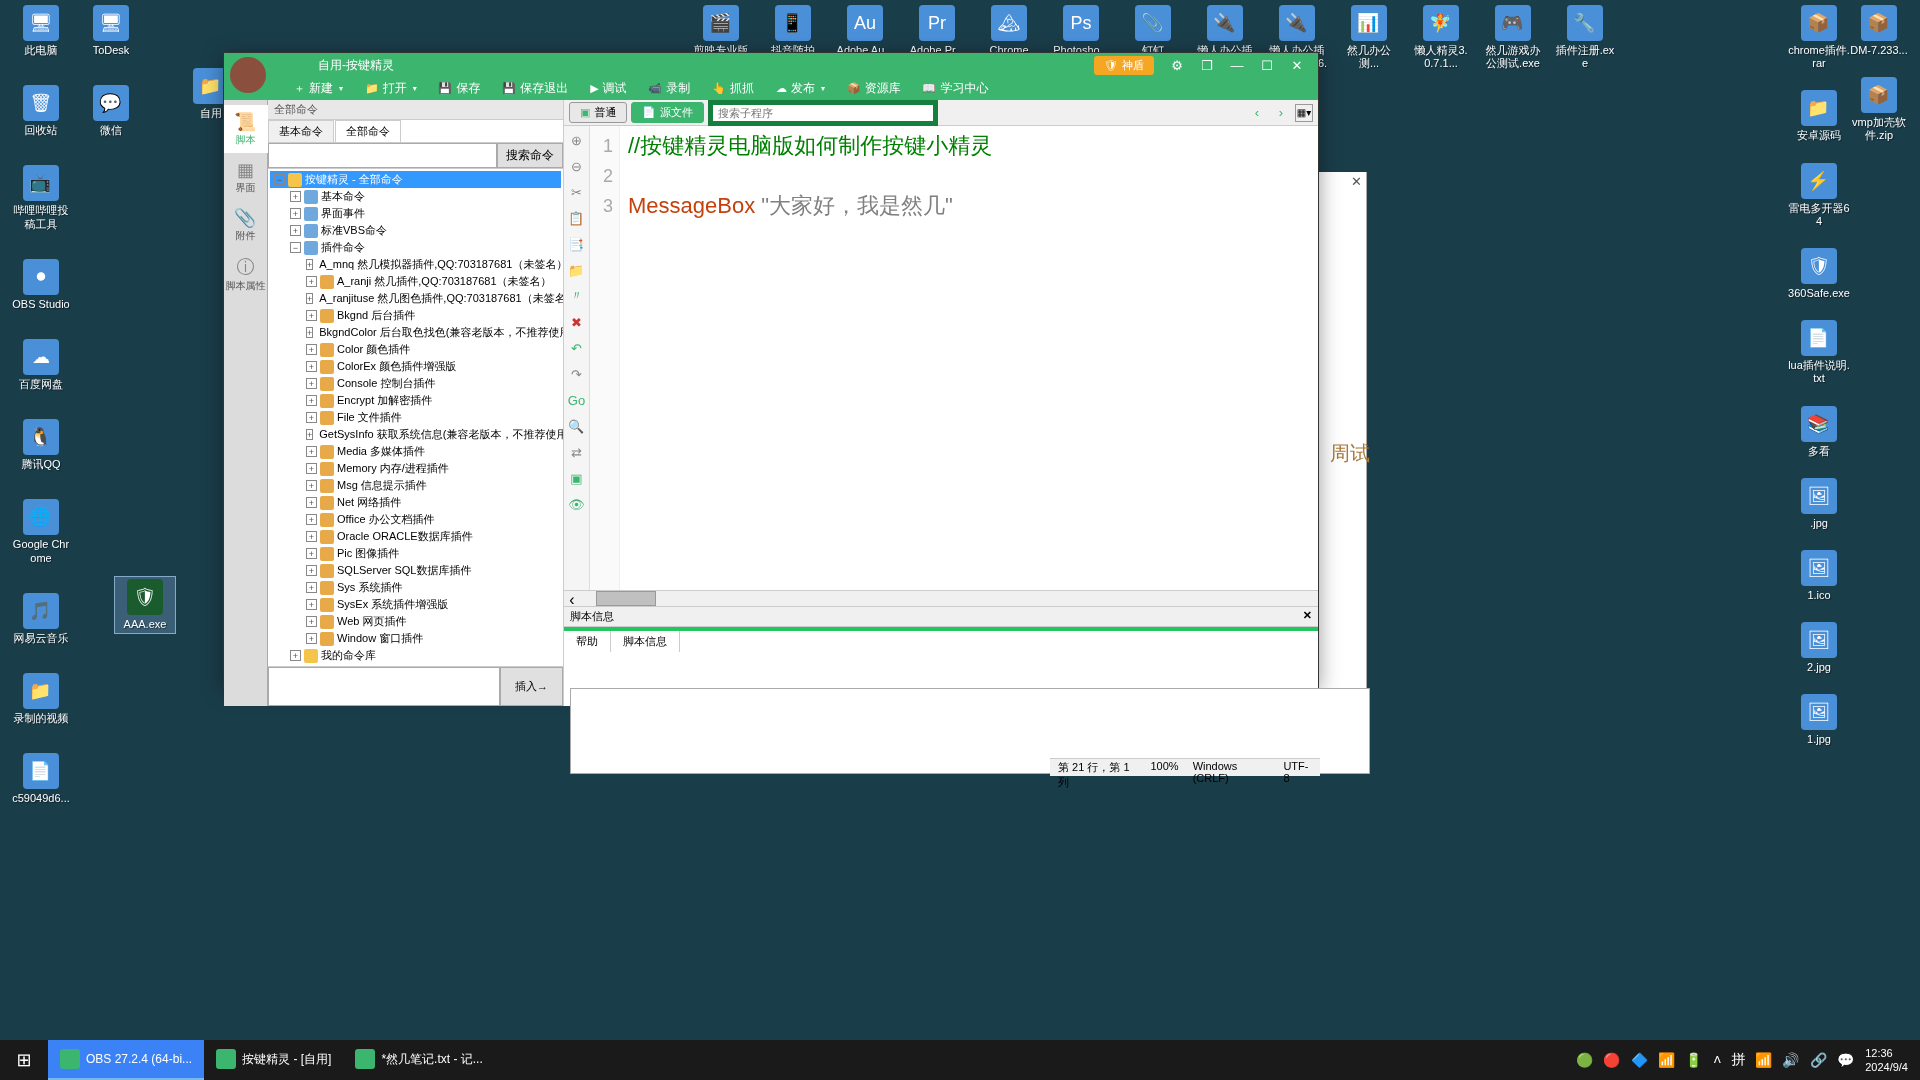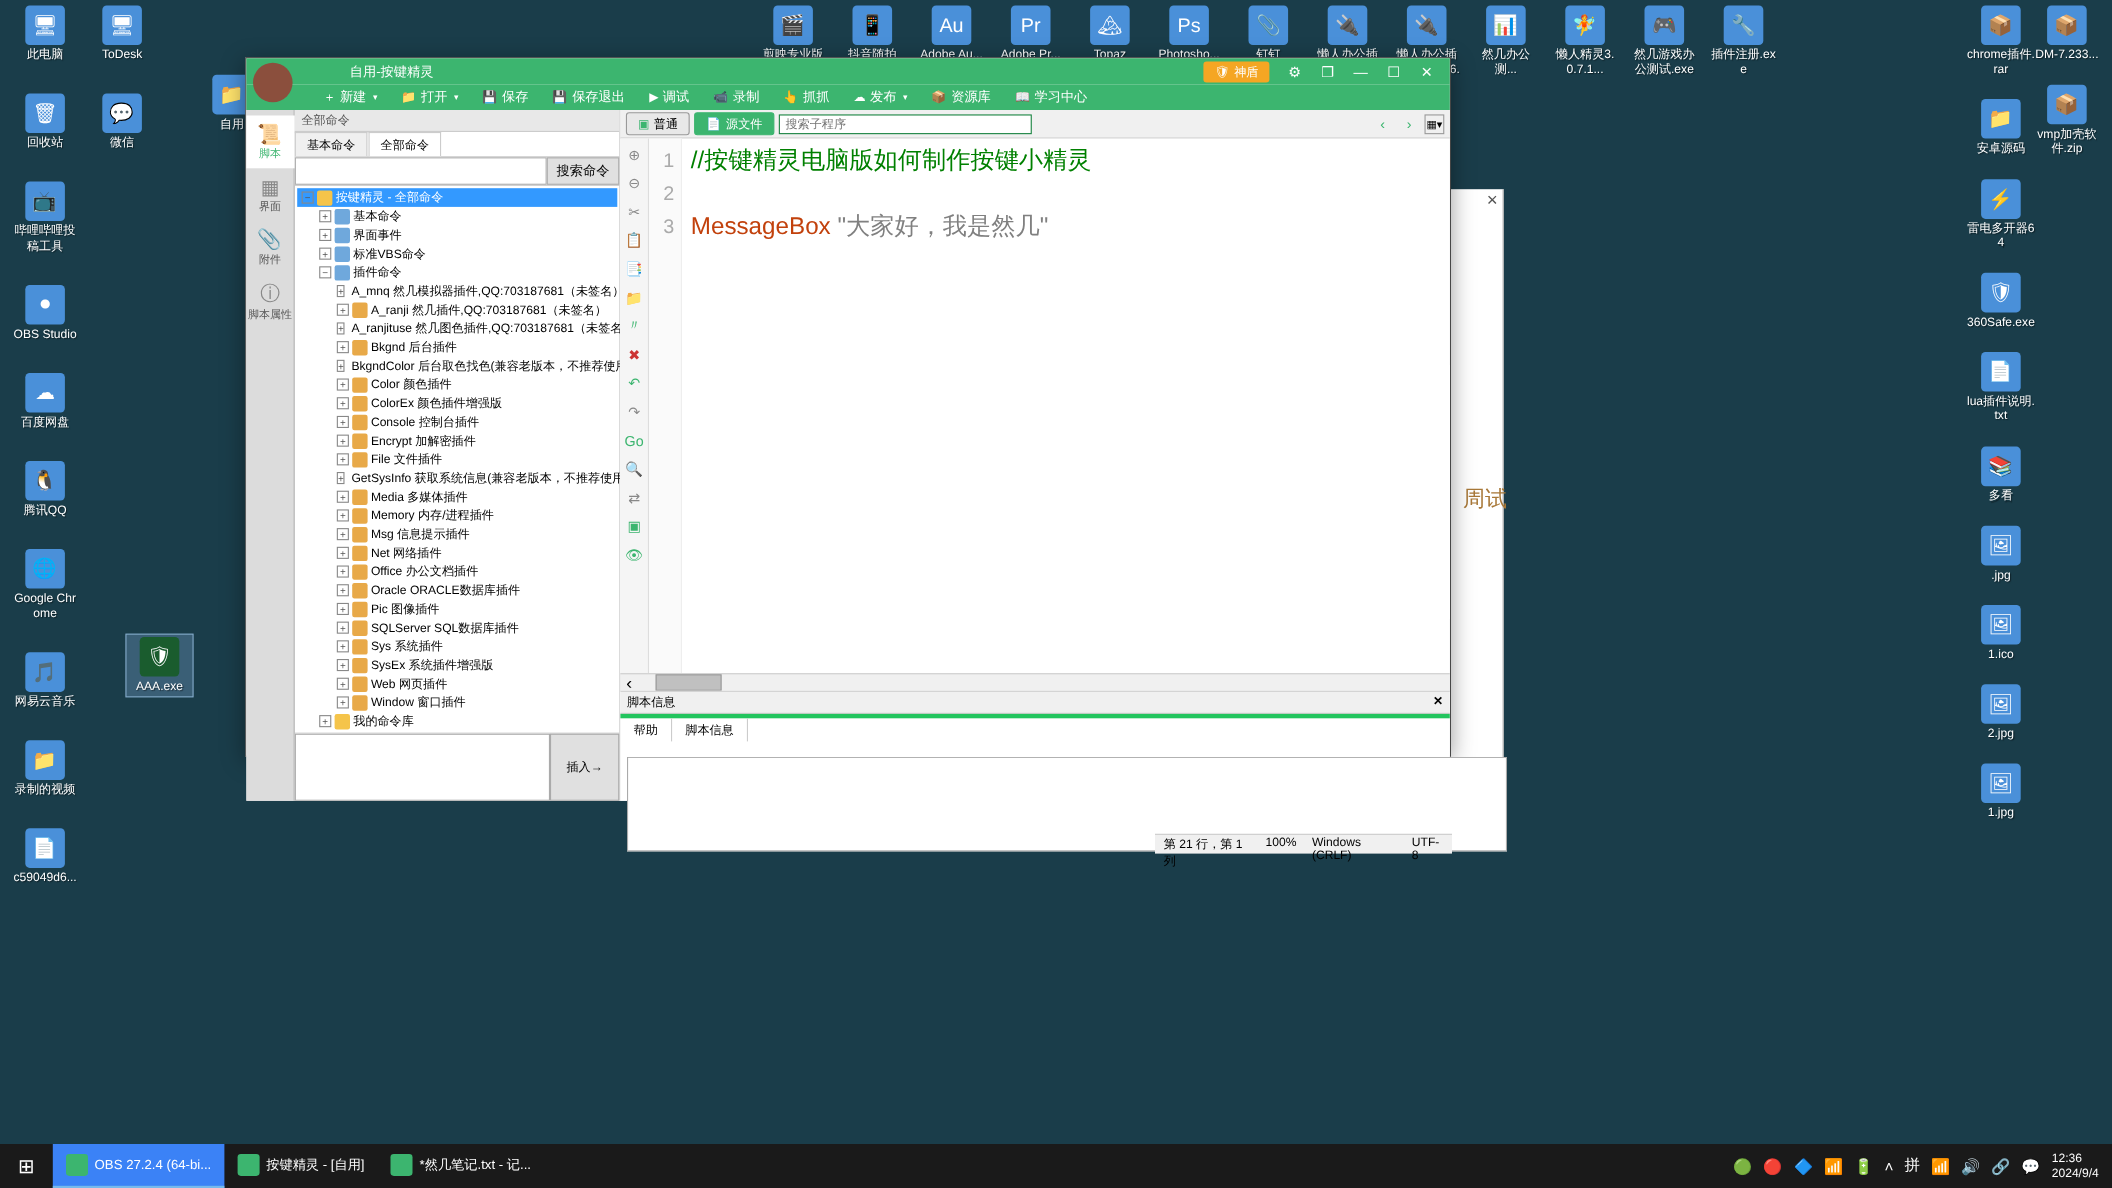--- a/index.html
+++ b/index.html
@@ -53,27 +53,27 @@
 .tree-item .exp { width: 11px; height: 11px; border: 1px solid #888; display: inline-flex; align-items: center; justify-content: center; font-size: 9px; color: #555; }
 .tree-item .ticon { width: 14px; height: 14px; }
 .tree-item.l1 { padding-left: 4px; }
 .tree-item.l2 { padding-left: 20px; }
 .tree-item.l3 { padding-left: 36px; }
 .tree-item.sel { background: #3399ff; color: white; }
 .tcolor-yellow { background: #f5c44a; border-radius: 2px; }
 .tcolor-blue { background: #6fa8dc; border-radius: 2px; }
 .insert-row { border-top: 1px solid #ccc; display: flex; }
 .insert-row .blank { flex: 1; border: 1px solid #aaa; background: #fff; }
-.insert-btn { background: #e0e0e0; border: 1px solid #aaa; padding: 22px 14px; font-size: 11px; cursor:pointer; }
+.insert-btn { background: #e0e0e0; border: 1px solid #aaa; padding: 11px 14px; font-size: 11px; cursor:pointer; }
 
 .right-area { flex: 1; display: flex; flex-direction: column; }
 .code-toolbar { height: 26px; background: #f0f0f0; border-bottom: 1px solid #ccc; display: flex; align-items: center; padding: 0 5px; gap: 4px; }
 .pill { padding: 2px 10px; font-size: 11px; border: 1px solid #999; border-radius: 3px; background: #e8e8e8; display:flex; align-items:center; gap:4px; cursor:pointer; }
 .pill.active { background: #3cb56f; color: white; border-color: #3cb56f; }
-.sub-search { flex: 0 0 230px; border: 1px solid #15803d; font-size: 11px; padding: 2px 5px; color: #888; }
+.sub-search { flex: 0 0 230px; border: 5px solid #15803d; font-size: 11px; padding: 2px 5px; color: #888; }
 .nav-arr { width: 20px; text-align: center; font-size: 13px; color: #3cb56f; cursor:pointer; }
 .grid-ic { width: 18px; height: 18px; border: 1px solid #999; display:inline-flex; align-items:center; justify-content:center; font-size:10px; cursor:pointer; }
 
 .code-body { flex: 1; display: flex; background: #fff; }
 .icon-strip { width: 26px; background: #f5f5f5; border-right: 1px solid #ddd; display: flex; flex-direction: column; align-items: center; padding-top: 5px; gap: 8px; }
 .strip-ic { width: 18px; height: 18px; font-size: 13px; color: #888; display:flex; align-items:center; justify-content:center; cursor:pointer; }
 .gutter { width: 30px; background: #fafafa; border-right: 1px solid #eee; font-family: monospace; font-size: 18px; color: #aaa; text-align: right; padding: 5px 6px 0 0; }
 .gutter div { line-height: 30px; }
 .code { flex: 1; font-family: "SimSun", monospace; font-size: 22px; padding: 5px 8px; line-height: 30px; }
 .code .cmt { color: #008000; }
@@ -183,21 +183,21 @@
       <div class="desktop-icon">
         <div class="ico">Au</div>
         <div class="lbl">Adobe Au...</div>
       </div>
       <div class="desktop-icon">
         <div class="ico">Pr</div>
         <div class="lbl">Adobe Pr...</div>
       </div>
       <div class="desktop-icon">
         <div class="ico">🏔</div>
-        <div class="lbl">Topaz</div>
+        <div class="lbl">Chrome</div>
       </div>
       <div class="desktop-icon">
         <div class="ico">Ps</div>
         <div class="lbl">Photosho...</div>
       </div>
       <div class="desktop-icon">
         <div class="ico">📎</div>
         <div class="lbl">钉钉</div>
       </div>
       <div class="desktop-icon">

